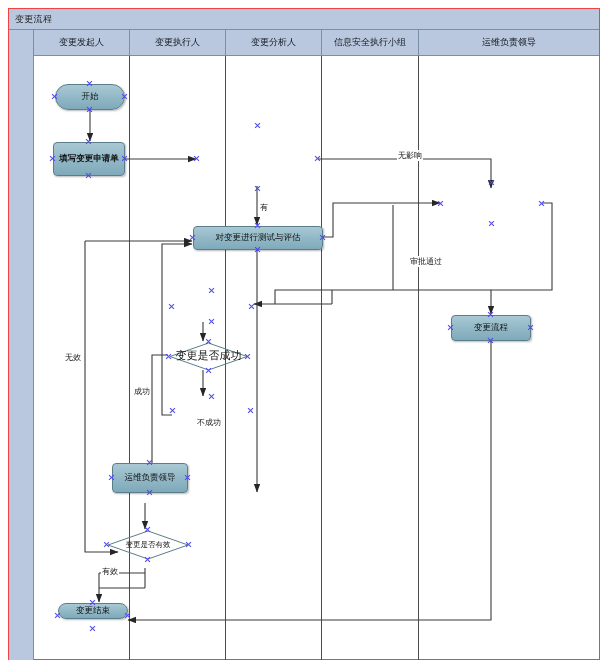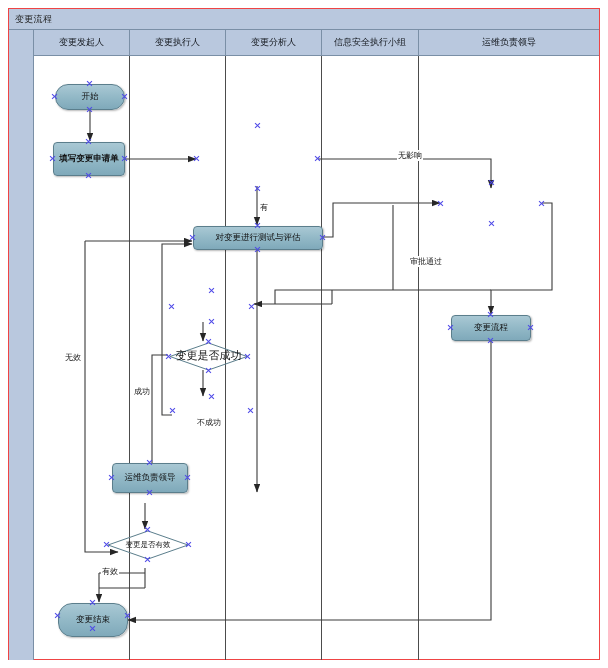--- a/index.html
+++ b/index.html
@@ -206,21 +206,21 @@
     <svg width="82" height="30" viewBox="0 0 82 30">
       <polygon points="41,1 81,15 41,29 1,15" fill="url(#dg1)" stroke="#5b7e8c" stroke-width="1"></polygon>
     </svg>
     <div class="dlabel" style="font-size:7.5px;">变更是否有效</div>
   </div>
   <span class="hx" style="left:144px;top:526px;"></span>
   <span class="hx" style="left:144px;top:556px;"></span>
   <span class="hx" style="left:103px;top:541px;"></span>
   <span class="hx" style="left:185px;top:541px;"></span>
 
-  <div class="node term" style="left:58px;top:603px;width:70px;height:34px;">
+  <div class="node term" style="left:58px;top:603px;width:70px;height:16px;">
     <span>变更结束</span>
   </div>
   <span class="hx" style="left:89px;top:599px;"></span>
   <span class="hx" style="left:89px;top:625px;"></span>
   <span class="hx" style="left:54px;top:612px;"></span>
   <span class="hx" style="left:124px;top:612px;"></span>
 
   <span class="elabel" style="left:397px;top:150px;">无影响</span>
   <span class="elabel" style="left:259px;top:202px;">有</span>
   <span class="elabel" style="left:409px;top:256px;text-align:right;">审批通过</span>

